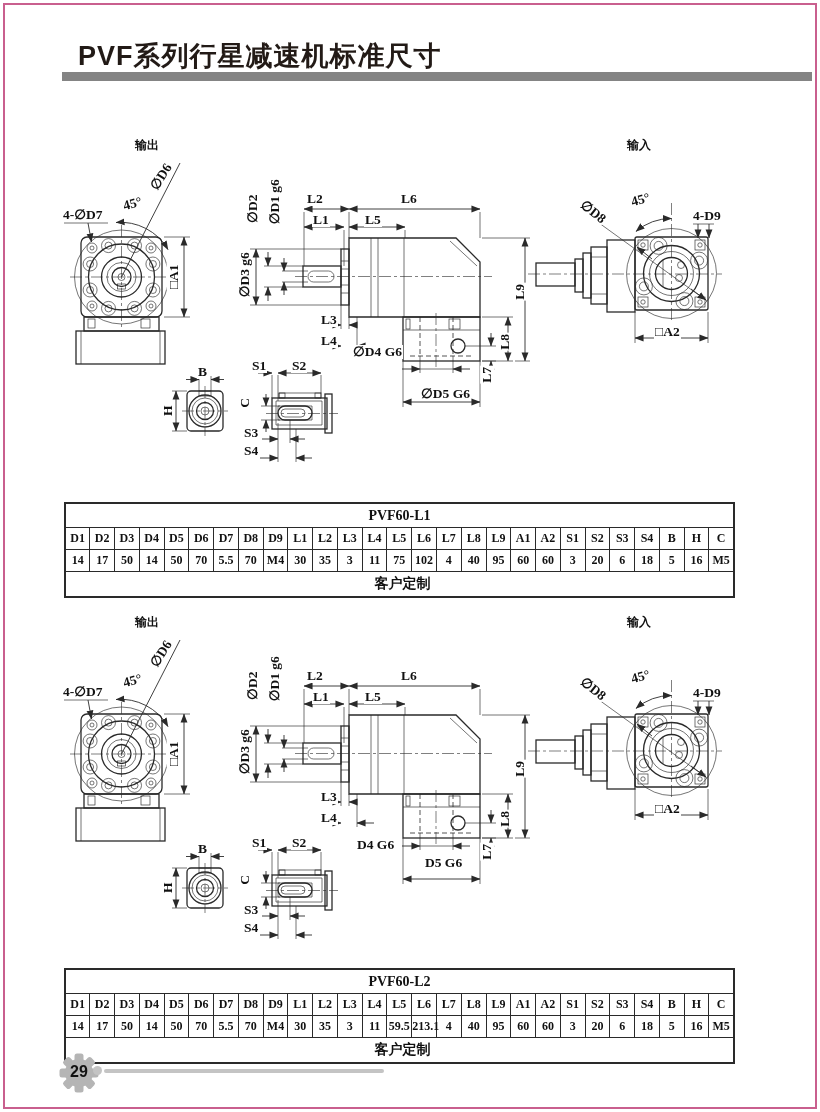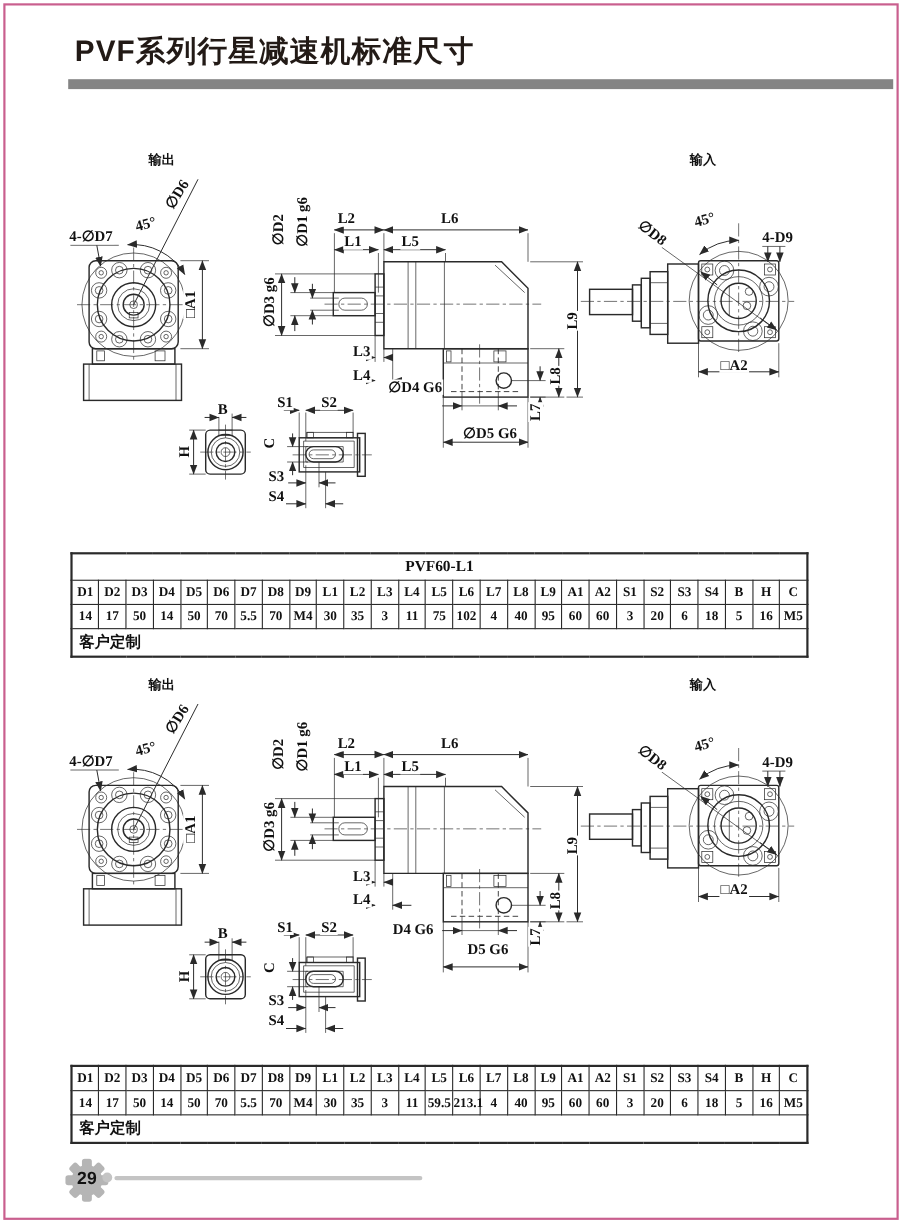--- a/index.html
+++ b/index.html
@@ -1,20 +1,20 @@
 <!DOCTYPE html>
 <html><head>
 <meta charset="utf-8">
 <style>
   html,body{margin:0;padding:0;background:#fff;}
   .page{position:relative;width:820px;height:1112px;background:#fff;overflow:hidden;
         font-family:"Liberation Sans",sans-serif;color:#1a1a1a;}
   .frame{position:absolute;inset:3px;border:2px solid #c95f8e;pointer-events:none;z-index:50;}
   .page-title{position:absolute;left:64px;top:24px;font-size:27px;font-weight:bold;
-              letter-spacing:1px;color:#221a16;margin:4px;}
+              letter-spacing:1px;color:#221a16;margin:14px;}
   .title-bar{position:absolute;left:62px;top:72px;width:750px;height:9px;background:#848484;}
 
   
   .drawing{position:absolute;left:0;width:820px;height:345px;}
   .drawing svg{position:absolute;left:0;top:0;}
   .lbl{position:absolute;font-family:"Liberation Serif",serif;font-size:13.5px;font-weight:bold;
        color:#111;line-height:1;white-space:nowrap;background:#fff;padding:0 1px;z-index:5;}
   .cn{font-family:"Liberation Sans",sans-serif;font-size:12px;font-weight:bold;background:transparent;}
   .rot{transform:rotate(-90deg);transform-origin:center;}
   .r58n{transform:rotate(-58deg);transform-origin:center;}
@@ -28,21 +28,21 @@
   svg .dsh{stroke:#2a2a2a;stroke-width:.8;fill:none;stroke-dasharray:5 3;}
   svg .dim{stroke:#2a2a2a;stroke-width:.9;fill:none;}
 
   
   .dim-table{position:absolute;left:64px;width:671px;border-collapse:collapse;table-layout:fixed;
              font-family:"Liberation Serif",serif;background:#fff;}
   .dim-table td{border:1px solid #2a2a2a;text-align:center;padding:0;height:21px;
                 font-size:12px;font-weight:bold;color:#111;overflow:visible;white-space:nowrap;}
   .dim-table{border:2px solid #2a2a2a;margin-top:22px;}
   .t-title td{font-size:14px;height:23px;}
-  .t-foot td{text-align:left;font-size:14px;height:24px;padding-left:6px;
+  .t-foot td{text-align:center;font-size:14px;height:24px;padding-left:6px;
              font-family:"Liberation Sans",sans-serif;}
 
   
   .foot-line{position:absolute;left:104px;top:1069px;width:280px;height:4px;background:#c4c4c4;border-radius:2px;}
   .foot-dot{position:absolute;left:93px;top:1066px;width:9px;height:9px;border-radius:50%;background:#c4c4c4;}
   .gear{position:absolute;left:59px;top:1053px;width:40px;height:40px;}
   .page-num{position:absolute;left:59px;top:1063px;width:40px;text-align:center;
             font-size:16px;font-weight:bold;color:#111;z-index:6;}
 </style>
 </head>
@@ -453,20 +453,23 @@
     <span class="lbl rot" style="left:161px;top:269px">H</span>
     <span class="lbl" style="left:251px;top:224px">S1</span>
     <span class="lbl" style="left:291px;top:224px">S2</span>
     <span class="lbl rot" style="left:239px;top:261px">C</span>
     <span class="lbl" style="left:243px;top:291px">S3</span>
     <span class="lbl" style="left:243px;top:309px">S4</span>
   </div>
 
   <table class="dim-table" style="top:946px">
     <tbody>
+        <tr class="t-title">
+          <td colspan="27">PVF60-L2</td>
+        </tr>
     <tr class="t-head">
           <td>D1</td>
           <td>D2</td>
           <td>D3</td>
           <td>D4</td>
           <td>D5</td>
           <td>D6</td>
           <td>D7</td>
           <td>D8</td>
           <td>D9</td>

